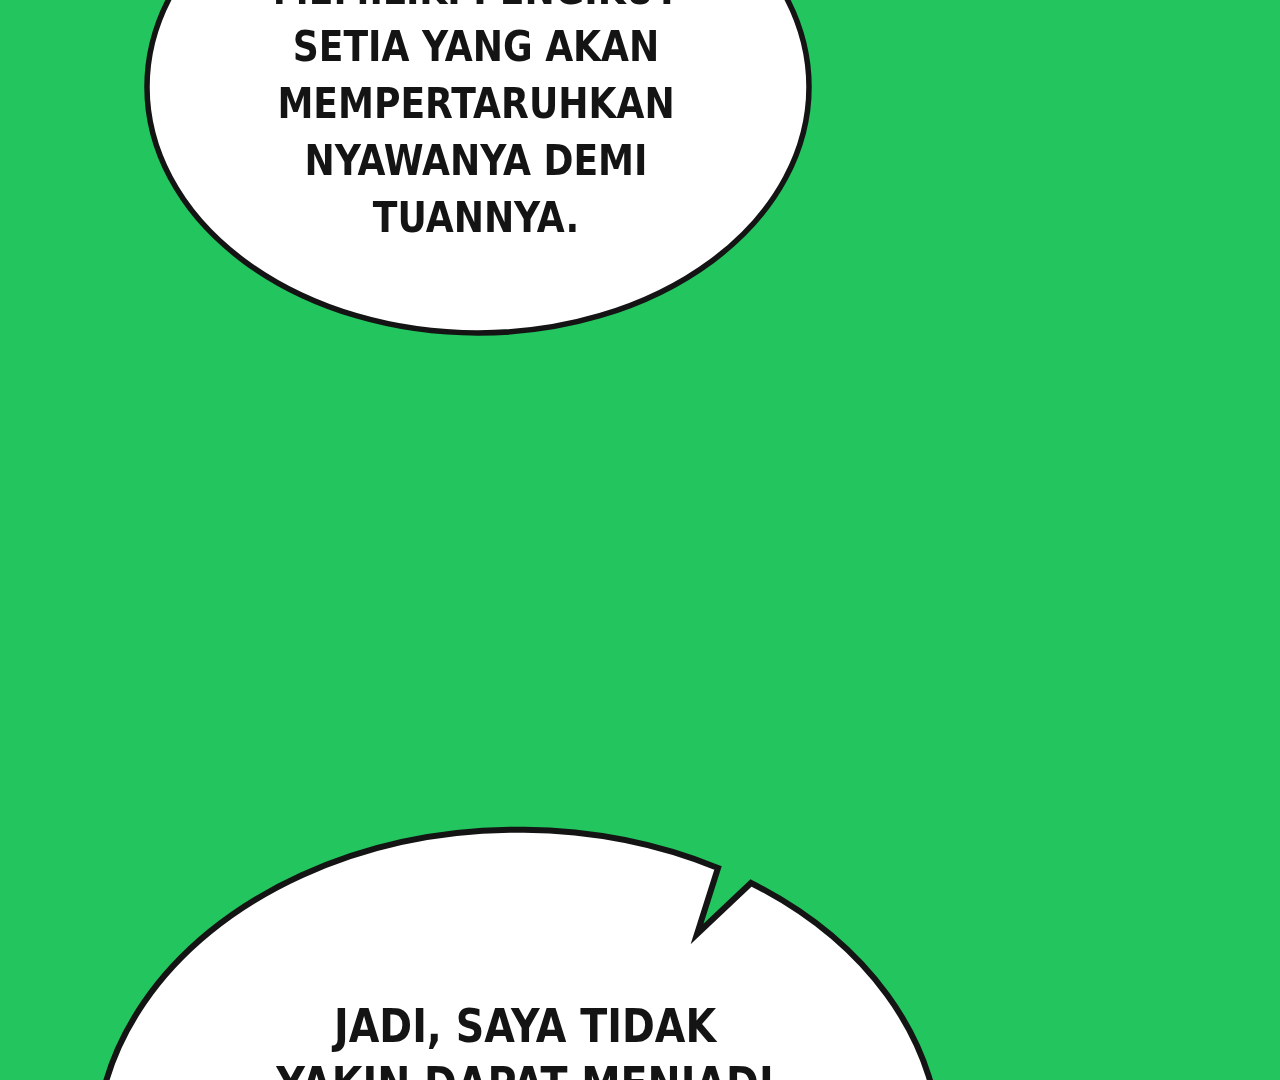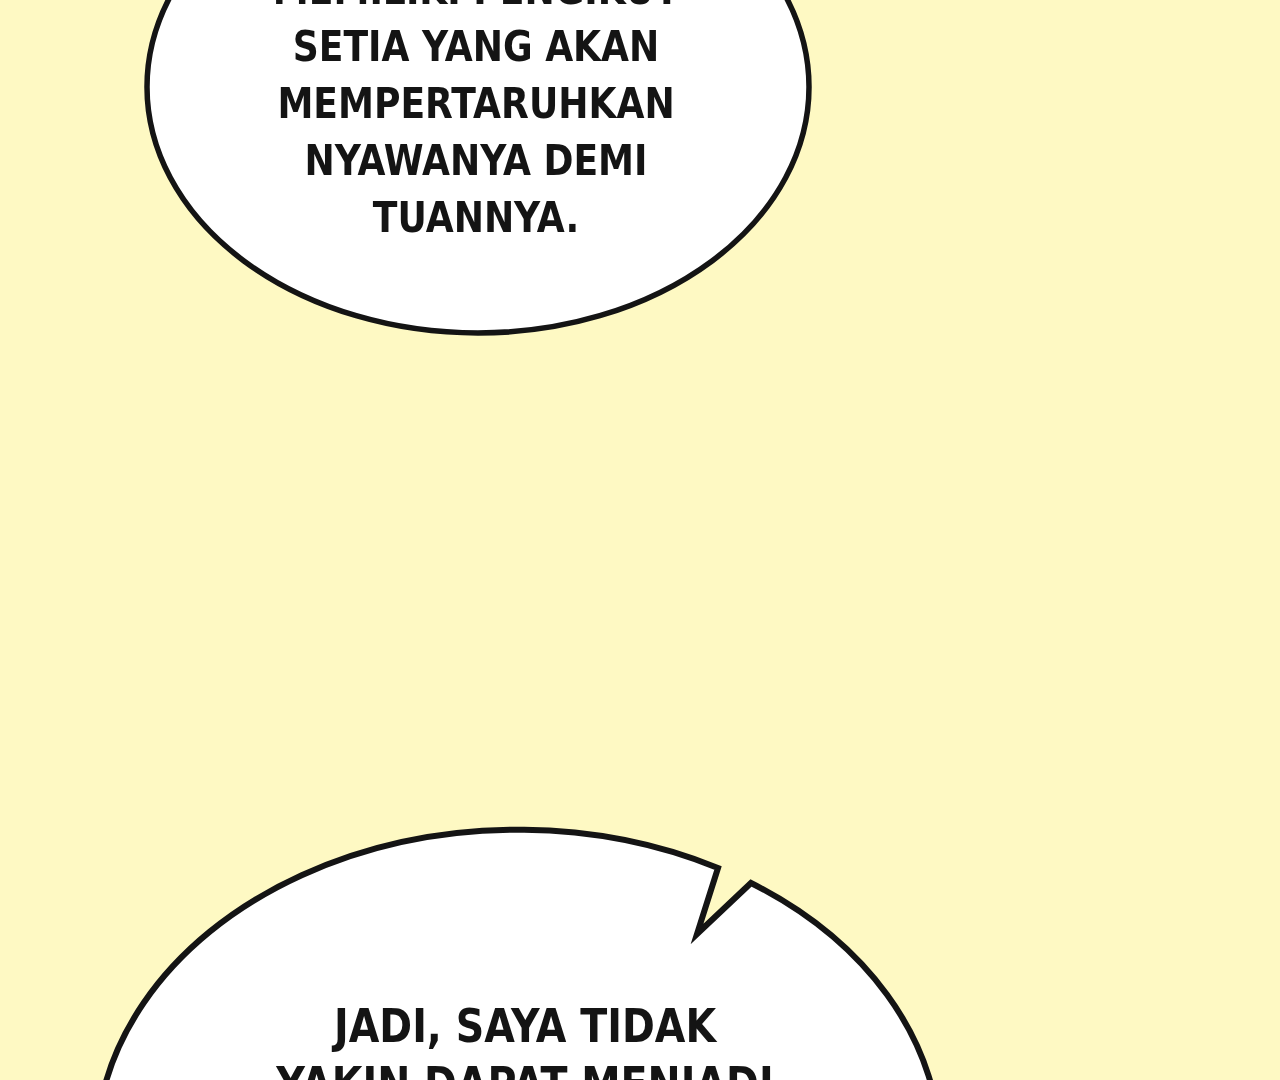--- a/index.html
+++ b/index.html
@@ -7,21 +7,21 @@
     padding: 0;
     width: 1280px;
     height: 1080px;
     overflow: hidden;
     background: #ffffff;
   }
   .stage {
     position: relative;
     width: 1280px;
     height: 1080px;
-    background: #fef9c3;
+    background: #22c55e;
     font-family: "DejaVu Sans", sans-serif;
   }
   .bubbles-layer {
     position: absolute;
     left: 0;
     top: 0;
     width: 1280px;
     height: 1080px;
     display: block;
   }

